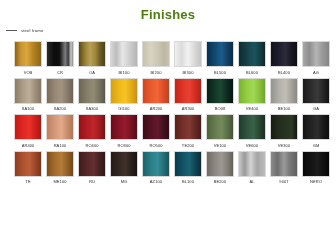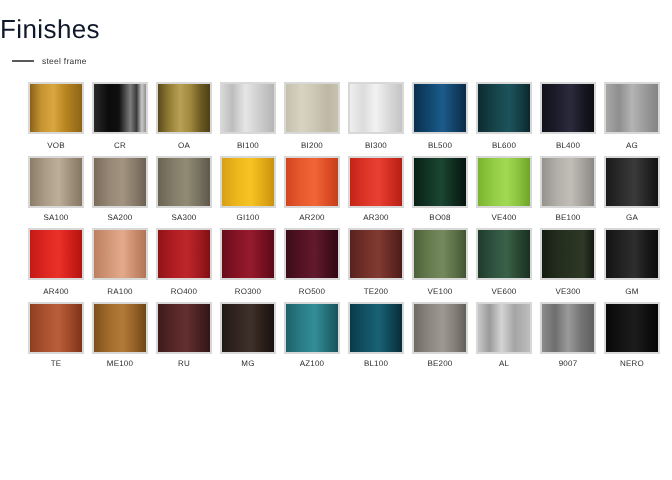--- a/index.html
+++ b/index.html
@@ -4,23 +4,24 @@
 <style>
   html,body{margin:0;padding:0;}
   body{
     width:336px;height:211px;
     background:#ffffff;
     font-family:"Liberation Sans","DejaVu Sans",sans-serif;
     overflow:hidden;
     position:relative;
   }
   .page-title{
+    text-align:center;
     font-size:13px;
-    font-weight:normal;
-    color:#0f172a;
+    font-weight:bold;
+    color:#4d7c0f;
     margin:0;
     padding-top:7px;
     letter-spacing:0.2px;
   }
   .legend{
     position:absolute;
     left:6px;
     top:28px;
     display:flex;
     align-items:center;

